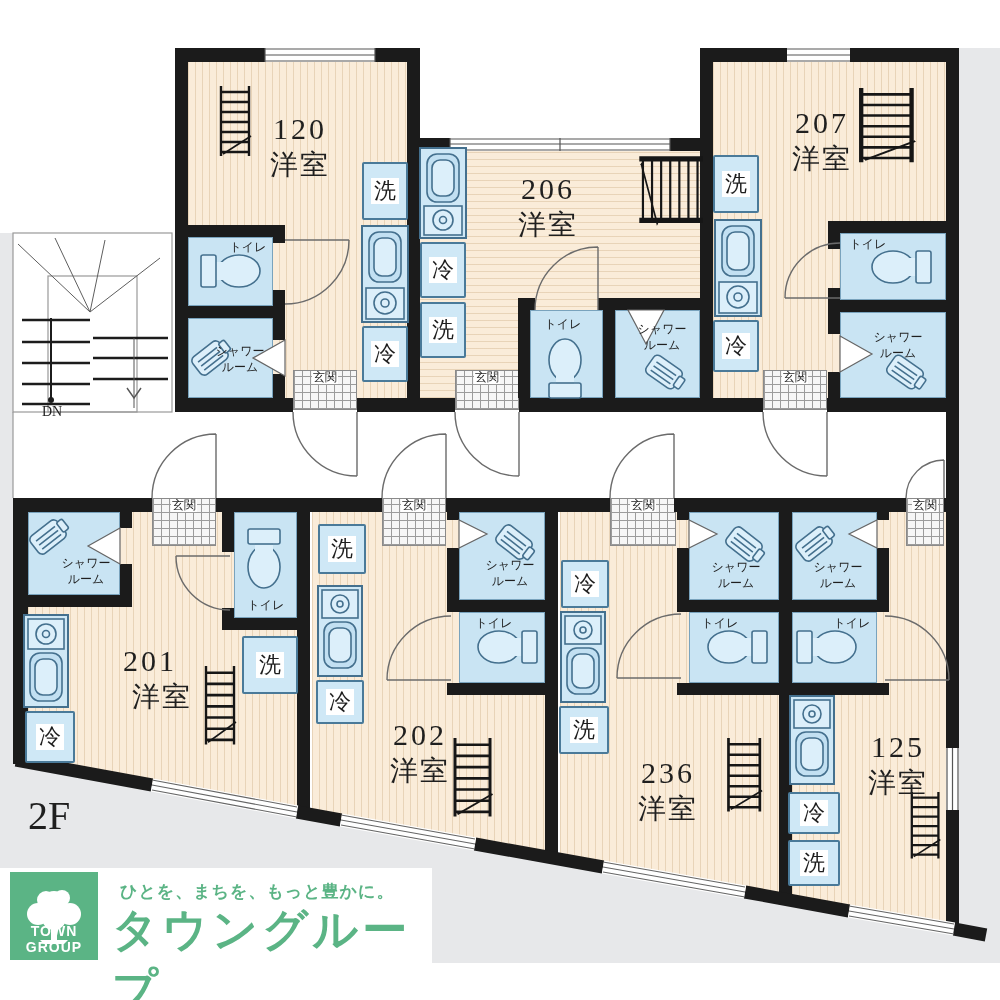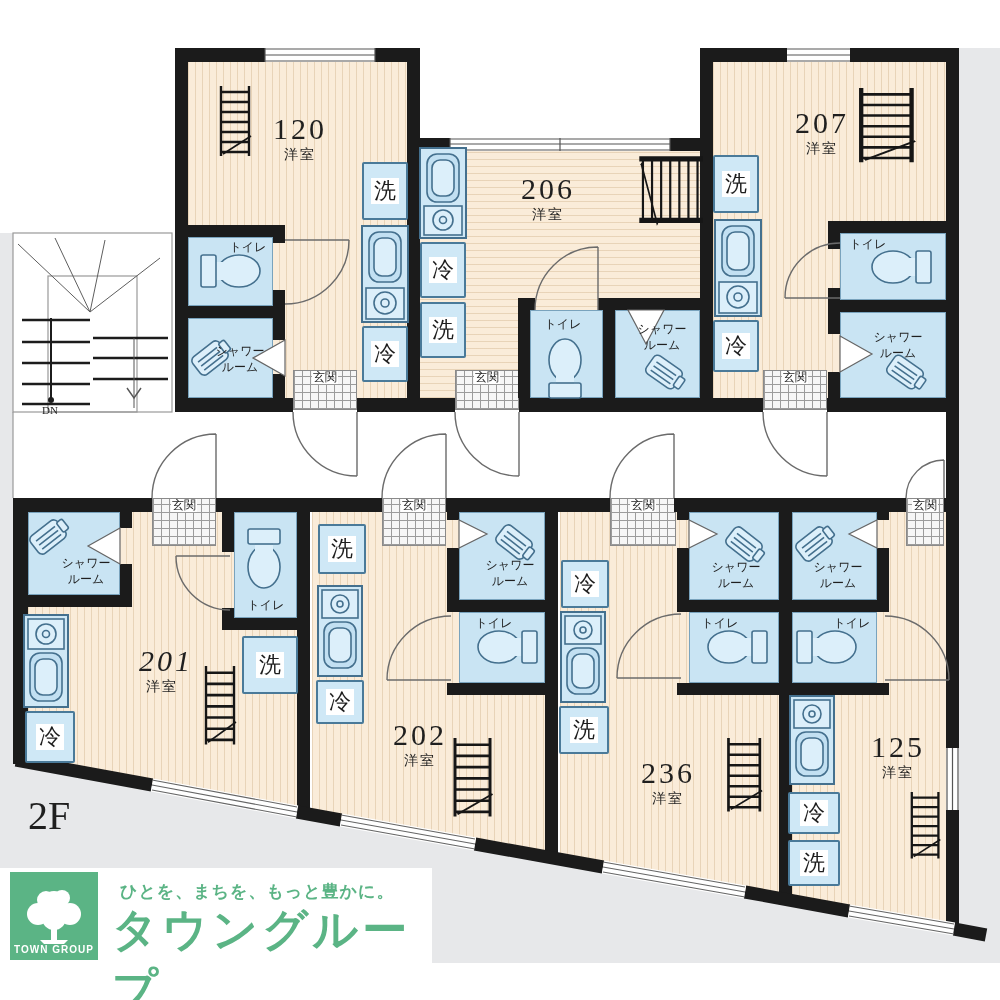--- a/index.html
+++ b/index.html
@@ -19,29 +19,29 @@
   .genkan{position:absolute;background-color:#f6f6f6;
       background-image:repeating-linear-gradient(0deg,#9b9b9b 0 1px,transparent 1px 8px),
                        repeating-linear-gradient(90deg,#9b9b9b 0 1px,transparent 1px 8px);
       border:1px solid #8a8a8a;box-sizing:border-box;
       display:flex;align-items:flex-start;justify-content:center;}
   .genkan>span{background:#fff;font-size:12px;color:#222;padding:0 1px;line-height:1.1;}
   
   .lbl{position:absolute;color:#1f1f1f;white-space:nowrap;}
   .cx{transform:translateX(-50%);}
   .rn{font-size:30px;letter-spacing:3px;}
-  .rt{font-size:14px;letter-spacing:2px;}
+  .rt{font-size:28px;letter-spacing:2px;}
   .wl{font-size:12px;text-align:center;line-height:1.3;}
-  .tiny{font-size:11px;}
+  .tiny{font-size:14px;}
   .floor2f{font-size:40px;}
   
   .logo-band{position:absolute;left:0;top:868px;width:432px;height:96px;background:#fff;}
   .logo-sq{position:absolute;left:10px;top:4px;width:88px;height:88px;background:#5bb485;}
   .logo-mark{position:absolute;left:0;bottom:5px;width:88px;text-align:center;color:#fff;
-             font-family:"Liberation Sans",sans-serif;font-weight:bold;font-size:10px;letter-spacing:1px;}
+             font-family:"Liberation Sans",sans-serif;font-weight:bold;font-size:14px;letter-spacing:1px;}
   .tagline{position:absolute;left:120px;top:12px;color:#5bb485;font-family:"Liberation Sans",sans-serif;
            font-weight:bold;font-size:17px;letter-spacing:1px;}
   .company{position:absolute;left:112px;top:32px;color:#5bb485;font-family:"Liberation Sans",sans-serif;
            font-weight:bold;font-size:45px;letter-spacing:4px;}
 </style>
 </head>
 <body>
 
 <div class="stage">
 
@@ -354,21 +354,21 @@
       <use href="#ladder" transform="translate(908,792) scale(0.95,0.95)"></use>
     </g>
   </svg>
 
   <div class="lbl rn cx" style="left:300px;top:112px;">120</div>
   <div class="lbl rt cx" style="left:300px;top:146px;">洋室</div>
   <div class="lbl rn cx" style="left:548px;top:172px;">206</div>
   <div class="lbl rt cx" style="left:548px;top:206px;">洋室</div>
   <div class="lbl rn cx" style="left:822px;top:106px;">207</div>
   <div class="lbl rt cx" style="left:822px;top:140px;">洋室</div>
-  <div class="lbl rn cx" style="left:166px;top:644px;font-style:italic;">201</div>
+  <div class="lbl rn cx" style="left:150px;top:644px;">201</div>
   <div class="lbl rt cx" style="left:162px;top:678px;">洋室</div>
   <div class="lbl rn cx" style="left:420px;top:718px;">202</div>
   <div class="lbl rt cx" style="left:420px;top:752px;">洋室</div>
   <div class="lbl rn cx" style="left:668px;top:756px;">236</div>
   <div class="lbl rt cx" style="left:668px;top:790px;">洋室</div>
   <div class="lbl rn cx" style="left:898px;top:730px;">125</div>
   <div class="lbl rt cx" style="left:898px;top:764px;">洋室</div>
 
   <div class="lbl wl cx" style="left:248px;top:240px;">トイレ</div>
   <div class="lbl wl cx" style="left:563px;top:317px;">トイレ</div>

